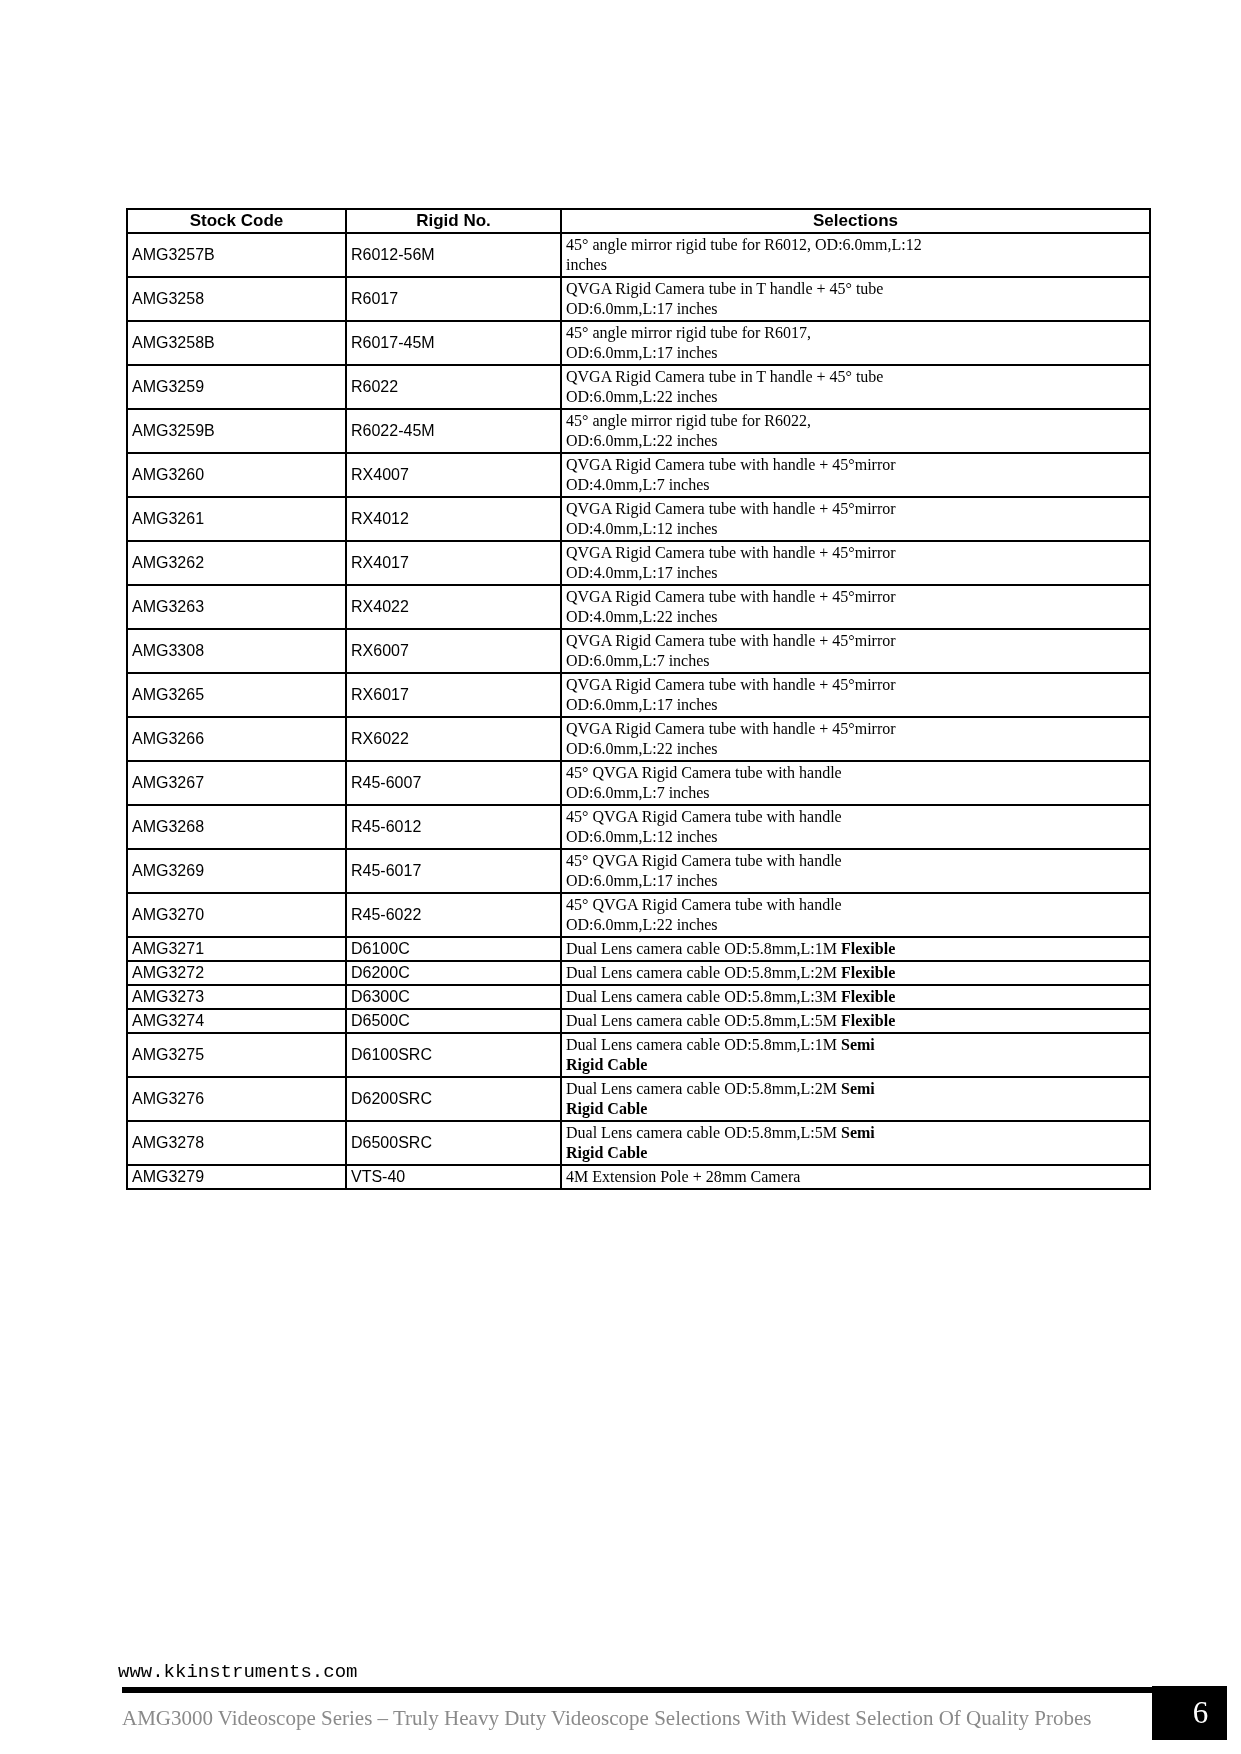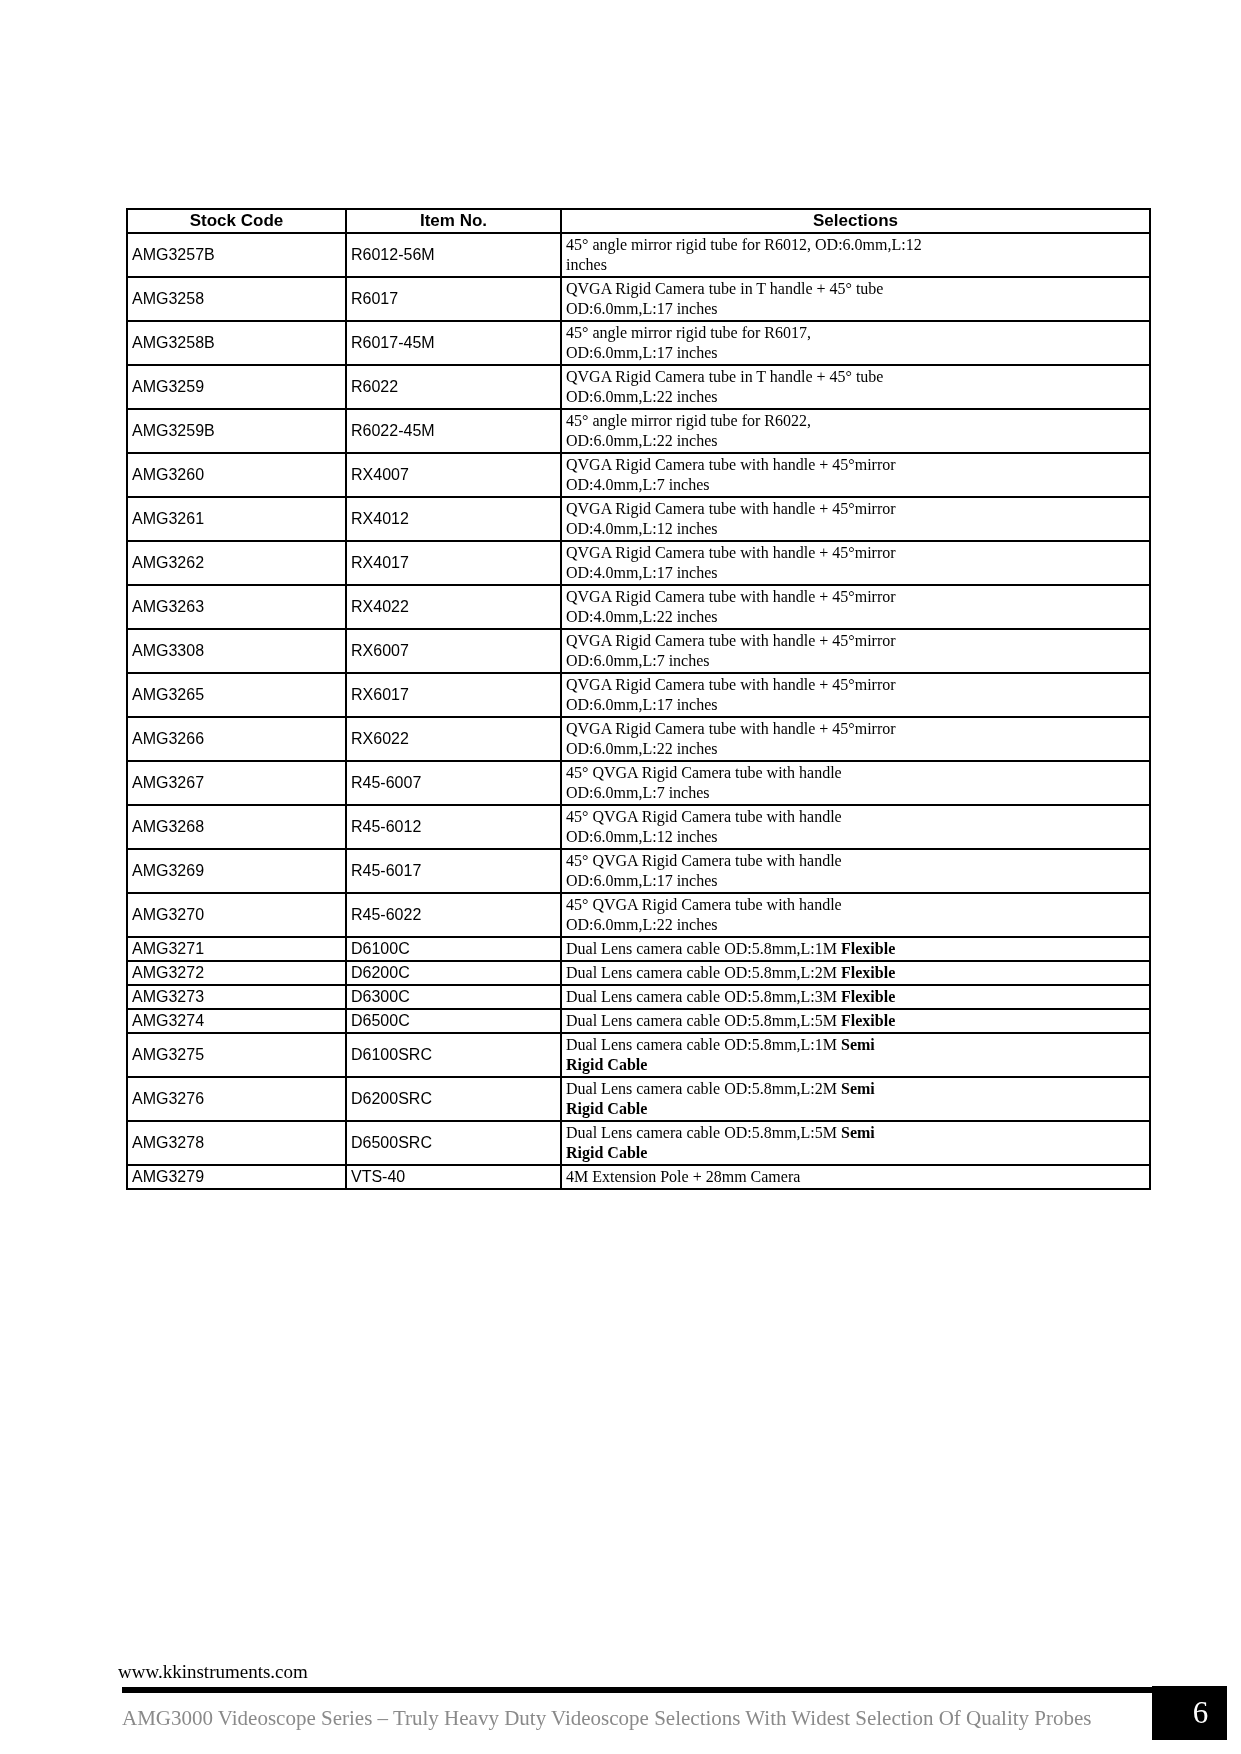--- a/index.html
+++ b/index.html
@@ -42,21 +42,21 @@
   td.c-desc {
     vertical-align: top;
     white-space: pre-wrap;
     font-family: Liberation Serif, serif;
   }
   
   .footer-url {
     position: absolute;
     left: 95px;
     top: 1661px;
-    font-family: Liberation Serif, serif;
+    font-family: Liberation Mono, monospace;
     font-size: 19px;
     color: #000000;
   }
   .footer-rule {
     position: absolute;
     left: 99px;
     top: 1687px;
     width: 1030px;
     height: 6px;
     background: #000000;
@@ -95,21 +95,21 @@
 
   <table class="products">
     <colgroup>
       <col style="width:219px">
       <col style="width:215px">
       <col style="width:589px">
     </colgroup>
     <thead>
       <tr>
         <th>Stock Code</th>
-        <th>Item No.</th>
+        <th>Rigid No.</th>
         <th>Selections</th>
       </tr>
     </thead>
     <tbody id="table-body">
     <tr>
       <td class="c-stock">AMG3257B</td>
       <td class="c-item">R6012-56M</td>
       <td class="c-desc"><span class="d">45° angle mirror rigid tube for R6012, OD:6.0mm,L:12
 inches</span><b class="db"></b></td>
     </tr>

